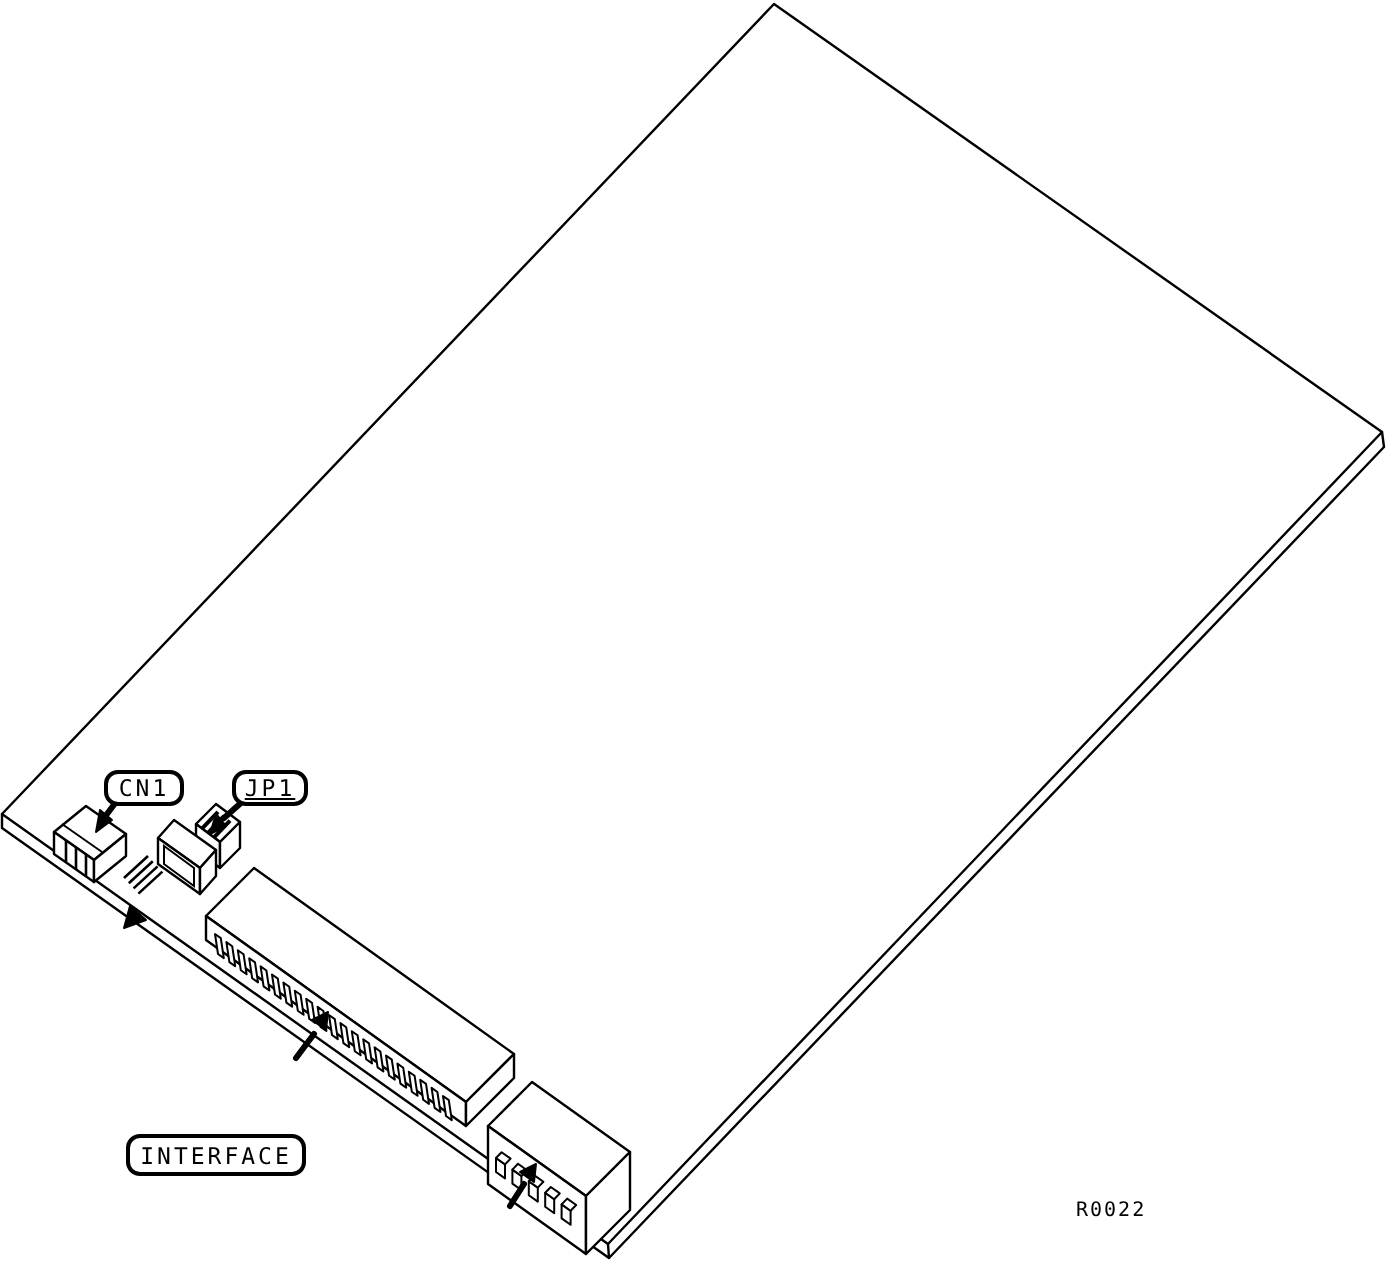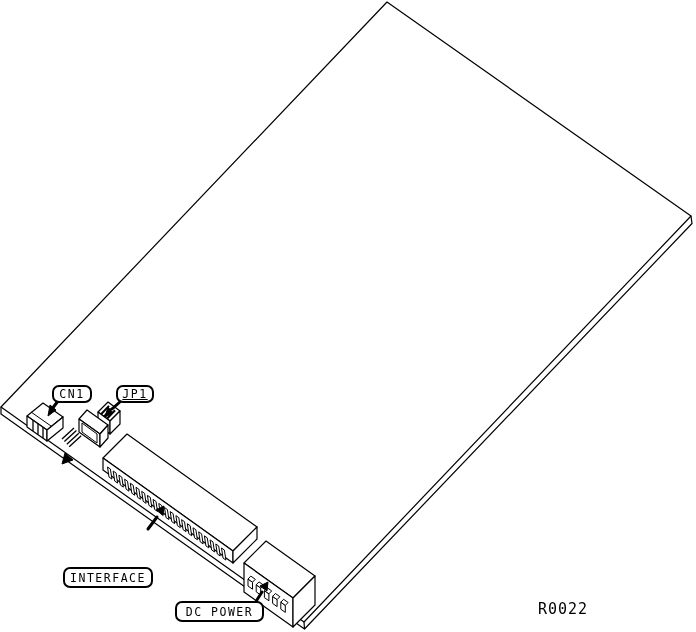--- a/index.html
+++ b/index.html
@@ -17,21 +17,21 @@
   .leader{stroke:var(--line,#000);stroke-width:3;fill:none;stroke-linecap:round;}
   .arrow{fill:var(--line,#000);stroke:var(--line,#000);stroke-width:1;stroke-linejoin:round;}
   .callout{
     position:absolute;box-sizing:border-box;background:#fff;
     border:2.5px solid var(--line,#000);border-radius:7px;
     display:flex;align-items:center;justify-content:center;
     font-size:11.5px;letter-spacing:1.5px;color:var(--line,#000);white-space:nowrap;
     z-index:3;
   }
   .ref-text{
-    position:absolute;left:538px;top:600px;font-size:15px;letter-spacing:1px;
+    position:absolute;left:538px;top:600px;font-size:10px;letter-spacing:1px;
     color:var(--line,#000);z-index:2;
   }
 </style>
 </head>
 <body>
 
 <div class="stage">
 
   <svg width="696" height="632" viewBox="0 0 696 632">
 
@@ -139,18 +139,15 @@
     </div>
 
   <div class="callout" style="left:116px;top:385px;width:38px;height:18px;text-decoration:underline;">
       <span>JP1</span>
     </div>
 
   <div class="callout" style="left:63px;top:527px;width:90px;height:21px;margin-top:40px;">
       <span>INTERFACE</span>
     </div>
 
-  <div class="callout" style="left:175px;top:601px;width:89px;height:21px;">
-      <span>DC POWER</span>
-    </div>
 
   <div class="ref-text">R0022</div>
 </div>
 
 </body></html>

